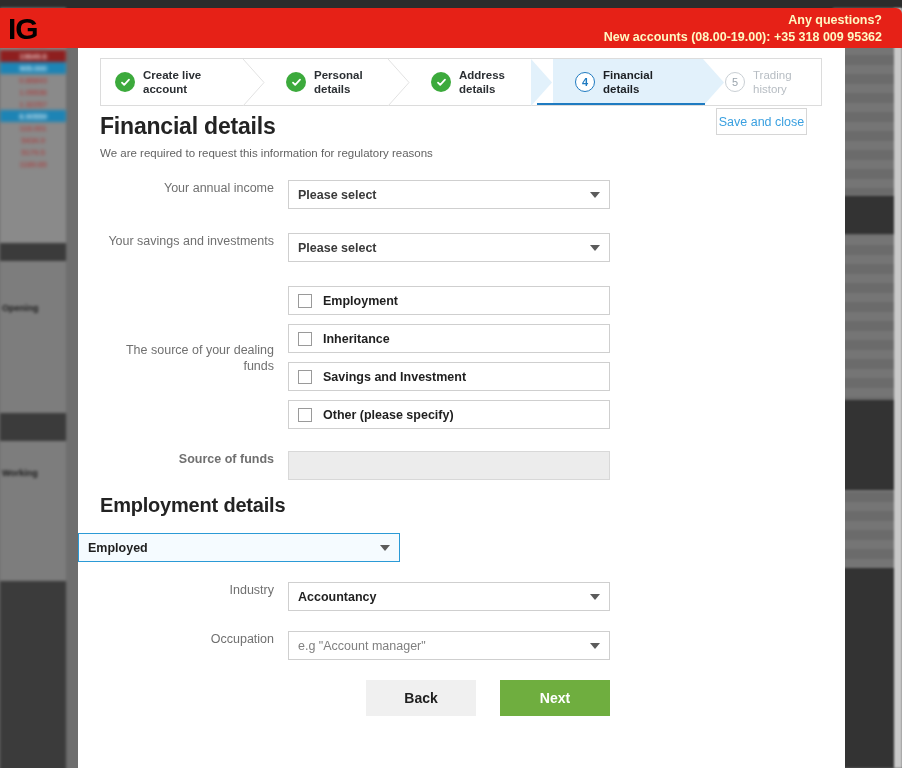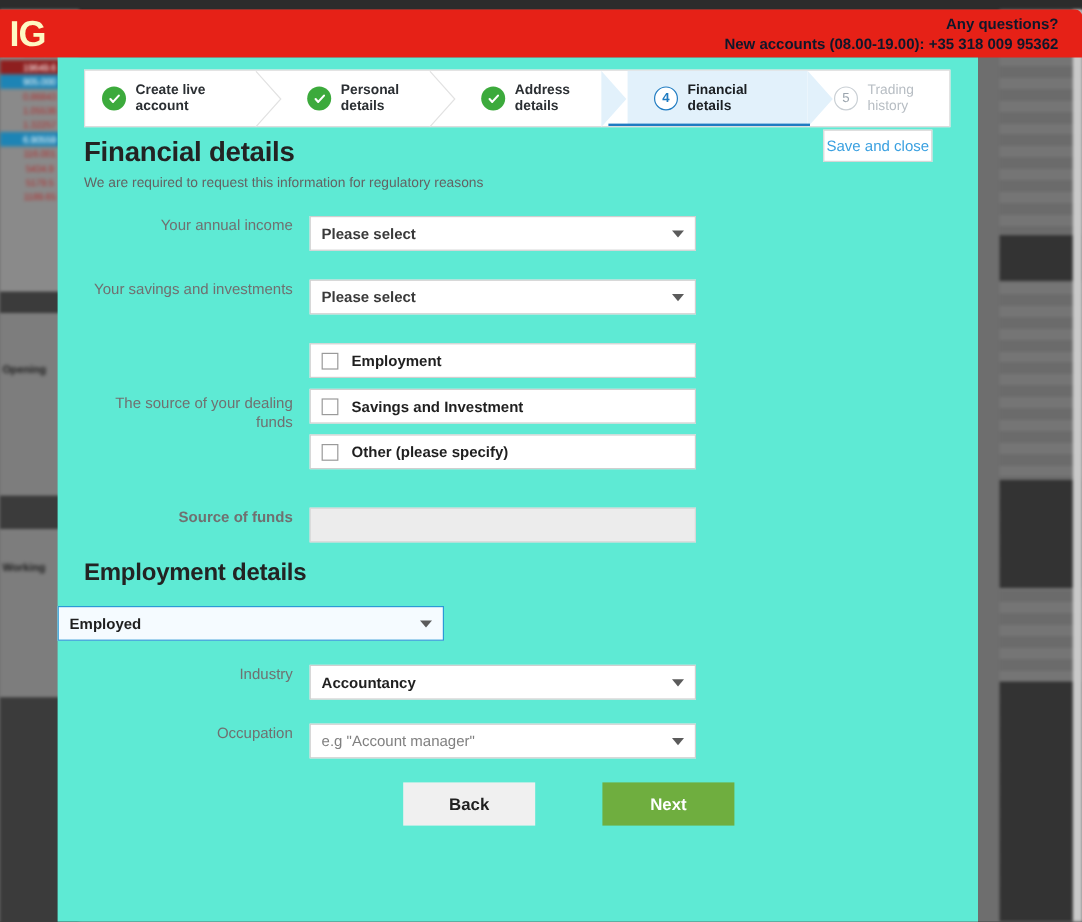--- a/index.html
+++ b/index.html
@@ -39,34 +39,34 @@
                filter: blur(0.7px); }
 
   
   .topbar {
     position:absolute; left:0; top:8px; width:902px; height:40px;
     background:#e62117;
     border-top-right-radius:6px;
   }
   .logo {
     position:absolute; left:8px; top:4px;
-    color:#fef9c3; font-size:30px; font-weight:bold; letter-spacing:-1px;
+    color:#000000; font-size:30px; font-weight:bold; letter-spacing:-1px;
     line-height:34px; font-family:"Liberation Sans", sans-serif;
   }
   .help {
     position:absolute; right:20px; top:5px;
-    text-align:right; color:#0f172a;
+    text-align:right; color:#fef9c3;
   }
   .help .h1 { font-size:12.5px; font-weight:bold; line-height:15px; }
   .help .h2 { font-size:12.5px; font-weight:bold; line-height:18px; }
 
   
   .card {
-    position:absolute; left:48px; top:48px; width:767px; height:720px;
-    background:#5eead4;
+    position:absolute; left:78px; top:48px; width:767px; height:720px;
+    background:#ffffff;
   }
 
   
   .stepper {
     position:absolute; left:22px; top:10px; width:722px; height:48px;
     border:1px solid #dcdcdc; background:#ffffff;
     display:flex;
   }
   .step { position:relative; flex:0 0 auto; display:flex; align-items:center; height:100%; }
   .step.s1 { width:163px; padding-left:14px; }
@@ -154,21 +154,21 @@
 
   .disabled-input {
     width:322px; height:29px; border:1px solid #d8d8d8; background:#ececec;
   }
 
   .section-title {
     margin:14px 0 16px 22px;
     font-size:20px; font-weight:bold; color:#232323; letter-spacing:-0.2px;
   }
 
-  .btnrow { display:flex; margin-top:20px; margin-left:288px;gap:32px; }
+  .btnrow { display:flex; margin-top:20px; margin-left:288px; }
   .btn-back {
     width:110px; height:36px; background:#f0f0f0; border:none;
     font-size:14px; color:#1f1f1f; font-weight:bold; cursor:pointer;
     font-family:"Liberation Sans", sans-serif;
   }
   .btn-next {
     width:110px; height:36px; background:#6fae3f; border:none; margin-left:24px;
     font-size:14px; color:#ffffff; font-weight:bold; cursor:pointer;
     font-family:"Liberation Sans", sans-serif;
   }
@@ -329,23 +329,27 @@
         <div>The source of your dealing</div>
         <div>funds</div>
       </div>
       <div class="ctrl">
         <div class="cbrow">
           <span class="box"></span>
           <span class="cblab">Employment</span>
         </div>
         <div class="cbrow">
           <span class="box"></span>
+          <span class="cblab">Inheritance</span>
+        </div>
+        <div class="cbrow">
+          <span class="box"></span>
           <span class="cblab">Savings and Investment</span>
         </div>
-        <div class="cbrow" style="margin-bottom:10px;">
+        <div class="cbrow" style="margin-bottom:0;">
           <span class="box"></span>
           <span class="cblab">Other (please specify)</span>
         </div>
       </div>
     </div>
 
     <div class="row" style="margin-bottom:0;font-weight:bold;">
       <div class="lab">Source of funds</div>
       <div class="ctrl">
         <div class="disabled-input"></div>

